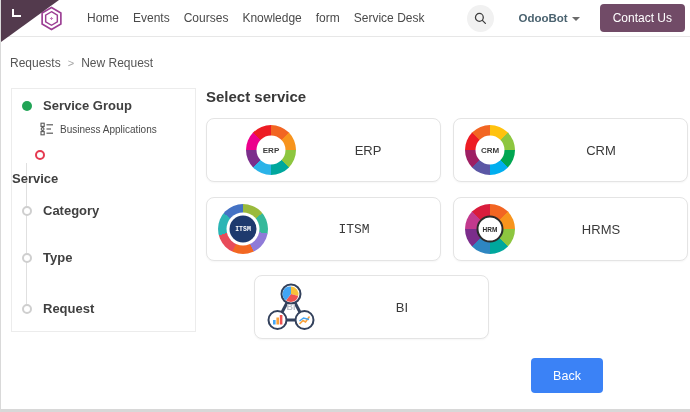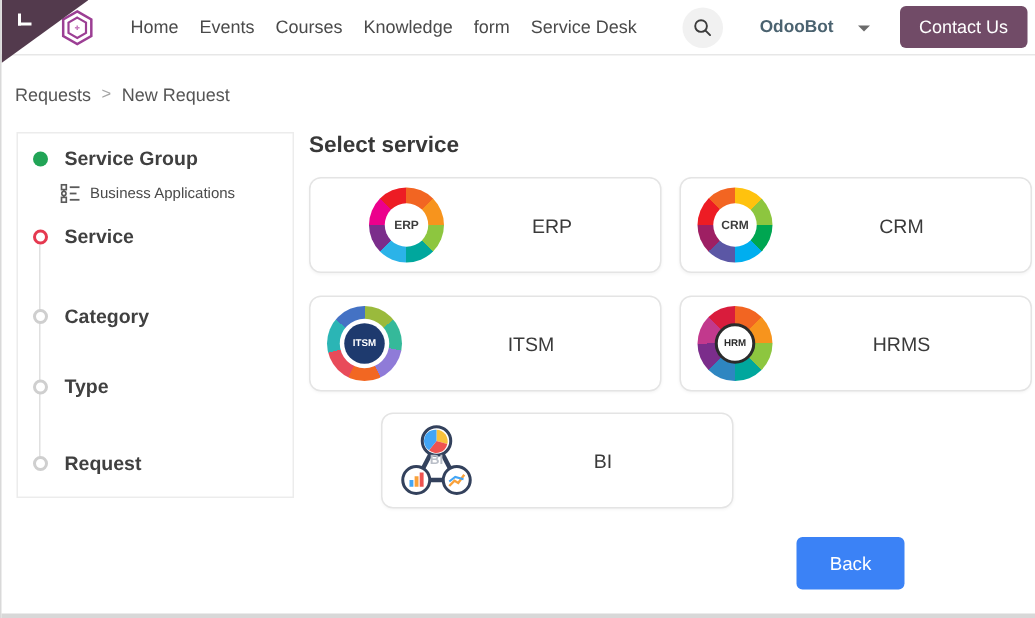--- a/index.html
+++ b/index.html
@@ -17,21 +17,21 @@
   .navbar { position:absolute; top:0; left:0; width:690px; height:37px; background:#fff;
     border-bottom:1px solid #e7e7e7; display:flex; align-items:center; }
   .logo { position:absolute; left:38px; top:6px; width:25px; height:25px; }
   .nav-menu { display:flex; gap:14px; margin-left:86px;align-items:center; }
   .nav-item { font-size:12px; color:#4a4a4a; cursor:pointer; white-space:nowrap; }
   .nav-right { display:flex; align-items:center; margin-left:auto; margin-right:6px; gap:10px; }
   .search-circle { width:27px; height:27px; border-radius:50%; background:#f1f1f1;
     display:flex; align-items:center; justify-content:center; cursor:pointer; }
   .phone-wrap { display:flex; align-items:center; gap:5px; }
   .phone-number { font-size:11.5px; color:#6b6b6b; }
-  .user-wrap { display:flex; align-items:center; gap:16px; margin-left:14px; cursor:pointer;text-align:center; }
+  .user-wrap { display:flex; align-items:center; gap:4px; margin-left:14px; cursor:pointer;text-align:center; }
   .user-name { font-size:11.5px; color:#4b6370; font-weight:bold; }
   .caret { width:0; height:0; border-left:4px solid transparent; border-right:4px solid transparent;
     border-top:4px solid #6b6b6b; margin-top:1px; }
   .contact-btn { background:#714b67; color:#fff; font-size:12px; border:none; border-radius:4px;
     padding:7px 13px; margin-left:10px; cursor:pointer; font-family:inherit; }
 
   
   .breadcrumb { position:absolute; top:56px; left:9px; display:flex; align-items:center; gap:7px; font-size:12px; }
   .crumb { color:#555; }
   .crumb-sep { color:#a5a5a5; font-size:11px; }
@@ -39,31 +39,31 @@
   
   .sidebar { position:absolute; left:10px; top:88px; width:185px; height:244px;
     background:#fff; border:1px solid #ececec; }
   .connector { position:absolute; left:14px; top:74px; width:1px; height:148px; background:#e0e0e0; }
   .step { position:absolute; left:0; display:flex; align-items:center; gap:11px; cursor:pointer; }
   .step-label { font-size:13px; font-weight:bold; color:#404040; }
   .dot { width:10px; height:10px; border-radius:50%; margin-left:10px; background:#fff; position:relative; z-index:2; }
   .dot-done { background:#21a456; }
   .dot-current { border:2px solid #e53950; }
   .dot-todo { border:2px solid #cfcfcf; }
-  .step-1 { top:9px; } .step-2 { top:61px; } .step-3 { top:114px; } .step-4 { top:161px; } .step-5 { top:212px; }
+  .step-1 { top:9px; } .step-2 { top:61px;flex-direction:column; } .step-3 { top:114px; } .step-4 { top:161px; } .step-5 { top:212px; }
   .substep { position:absolute; left:28px; top:33px; display:flex; align-items:center; gap:6px; cursor:pointer; }
   .substep-label { font-size:10px; color:#4a4a4a; }
 
   
   .main-title { position:absolute; left:205px; top:88px; font-size:15px; font-weight:bold; color:#383838; }
   .service-card { position:absolute; width:235px; height:64px; background:#fff; border:1px solid #e4e4e4;
     border-radius:8px; box-shadow:0 1px 2px rgba(0,0,0,0.04); display:flex; align-items:center; cursor:pointer; }
   .card-erp  { left:205px; top:118px;padding-left:28px; }
   .card-crm  { left:452px; top:118px; }
-  .card-itsm { left:205px; top:197px; }
+  .card-itsm { left:205px; top:197px;font-family:Liberation Mono, monospace; }
   .card-hrms { left:452px; top:197px; }
   .card-bi   { left:205px; top:275px;margin-left:48px; }
   .card-label { flex:1; text-align:center; font-size:13px; color:#3a3a3a; }
 
   .svc-icon { width:50px; height:50px; margin-left:11px; flex:0 0 auto; position:relative; }
   .wheel { border-radius:50%; }
   .wheel-center { position:absolute; left:50%; top:50%; transform:translate(-50%,-50%);
     width:29px; height:29px; border-radius:50%; background:#fff; display:flex; align-items:center;
     justify-content:center; font-size:8px; font-weight:bold; color:#3c3c3c; }
   .erp-wheel { background:conic-gradient(#f26522 0 12.5%, #f7941d 0 25%, #8dc63f 0 37.5%, #00a79d 0 50%,

